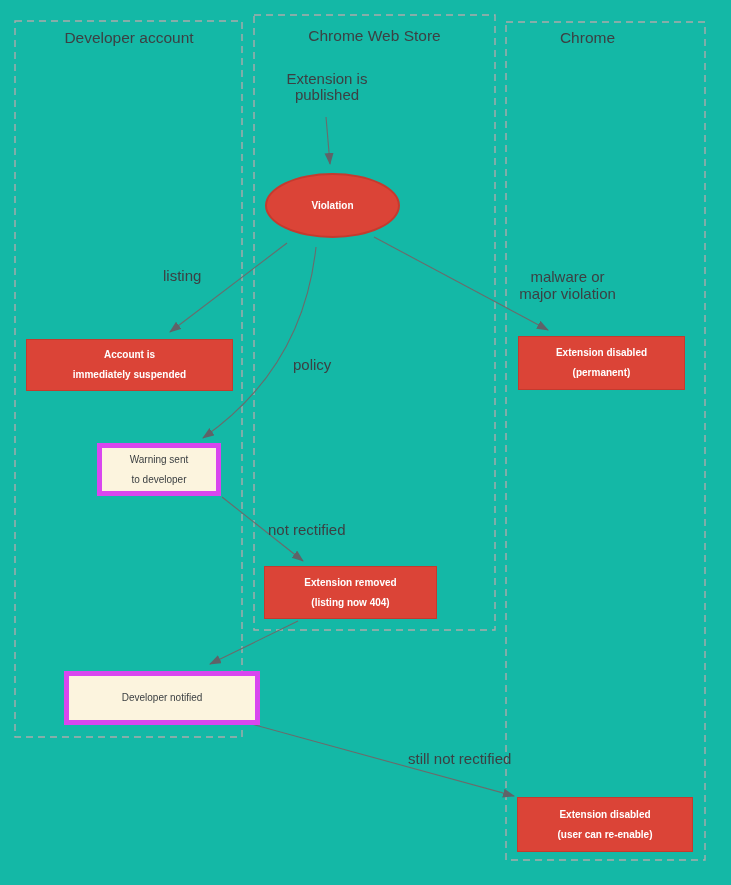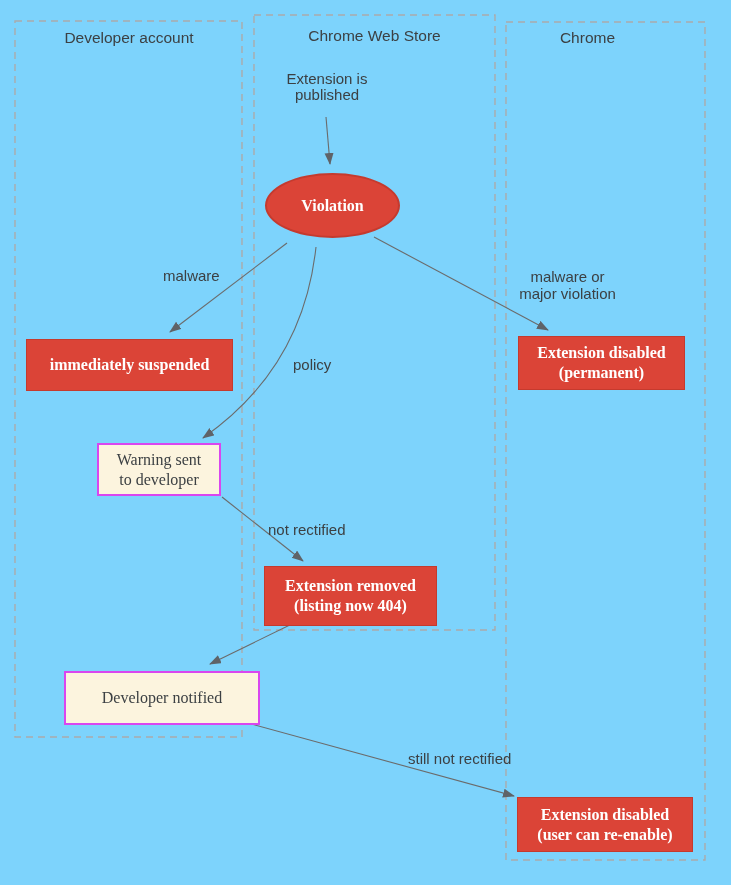--- a/index.html
+++ b/index.html
@@ -1,20 +1,20 @@
 <!DOCTYPE html>
 <html><head>
 <meta charset="utf-8">
 <style>
   html, body { margin: 0; padding: 0; background: #ffffff; }
   #canvas {
     position: relative;
     width: 731px;
     height: 885px;
-    background: #7dd3fc;
+    background: #14b8a6;
     font-family: "Liberation Sans", sans-serif;
     color: #3C4043;
     overflow: hidden;
   }
   #wires {
     position: absolute;
     left: 0; top: 0;
     width: 731px; height: 885px;
   }
   .lane-title {
@@ -38,34 +38,33 @@
     white-space: nowrap;
   }
   .edge-label.center { text-align: center; white-space: normal; }
   .node {
     position: absolute;
     display: flex;
     align-items: center;
     justify-content: center;
     text-align: center;
     box-sizing: border-box;
-    font-size: 16px;
-    font-family: Liberation Serif, serif;
+    font-size: 10px;
   }
   .node .lines { width: 100%; }
   .node-red {
     background: #DB4437;
     border: 1px solid #C53A2E;
     color: #ffffff;
     font-weight: bold;
     line-height: 20px;
   }
   .node-yellow {
     background: #FCF4DE;
-    border: 2px solid #d946ef;
+    border: 5px solid #d946ef;
     color: #3C4043;
     line-height: 20px;
     justify-content: flex-end;
   }
   .node-ellipse {
     background: #DB4437;
     border: 2px solid #C53A2E;
     border-radius: 50%;
     color: #ffffff;
     font-weight: bold;
@@ -107,59 +106,60 @@
   </div>
 
   <div class="node node-ellipse" style="left:265px;top:173px;width:135px;height:65px">
     <div class="lines">
       <div>Violation</div>
     </div>
   </div>
 
   <div class="node node-red" style="left:26px;top:339px;width:207px;height:52px">
     <div class="lines">
+      <div>Account is</div>
       <div>immediately suspended</div>
     </div>
   </div>
 
   <div class="node node-red" style="left:518px;top:336px;width:167px;height:54px">
     <div class="lines">
       <div>Extension disabled</div>
       <div>(permanent)</div>
     </div>
   </div>
 
   <div class="node node-yellow" style="left:97px;top:443px;width:124px;height:53px">
     <div class="lines">
       <div>Warning sent</div>
       <div>to developer</div>
     </div>
   </div>
 
-  <div class="node node-red" style="left:264px;top:566px;width:173px;height:60px">
+  <div class="node node-red" style="left:264px;top:566px;width:173px;height:53px">
     <div class="lines">
       <div>Extension removed</div>
       <div>(listing now 404)</div>
     </div>
   </div>
 
   <div class="node node-yellow" style="left:64px;top:671px;width:196px;height:54px">
     <div class="lines">
       <div>Developer notified</div>
     </div>
   </div>
 
   <div class="node node-red" style="left:517px;top:797px;width:176px;height:55px">
     <div class="lines">
       <div>Extension disabled</div>
       <div>(user can re-enable)</div>
     </div>
   </div>
 
-  <div class="edge-label" style="left:163px;top:267px">malware</div>
+  <div class="edge-label" style="left:163px;top:267px">listing</div>
   <div class="edge-label" style="left:293px;top:356px">policy</div>
   <div class="edge-label center" style="left:505px;top:268px;width:125px">
     <div>malware or</div>
     <div>major violation</div>
   </div>
   <div class="edge-label" style="left:268px;top:521px">not rectified</div>
   <div class="edge-label" style="left:408px;top:750px">still not rectified</div>
 
 </div>
 

